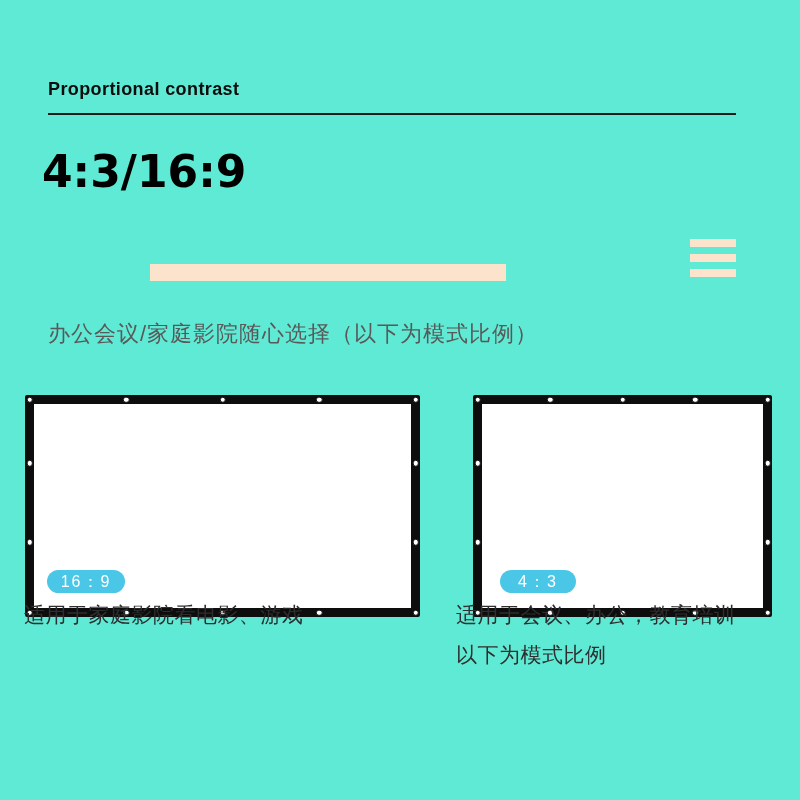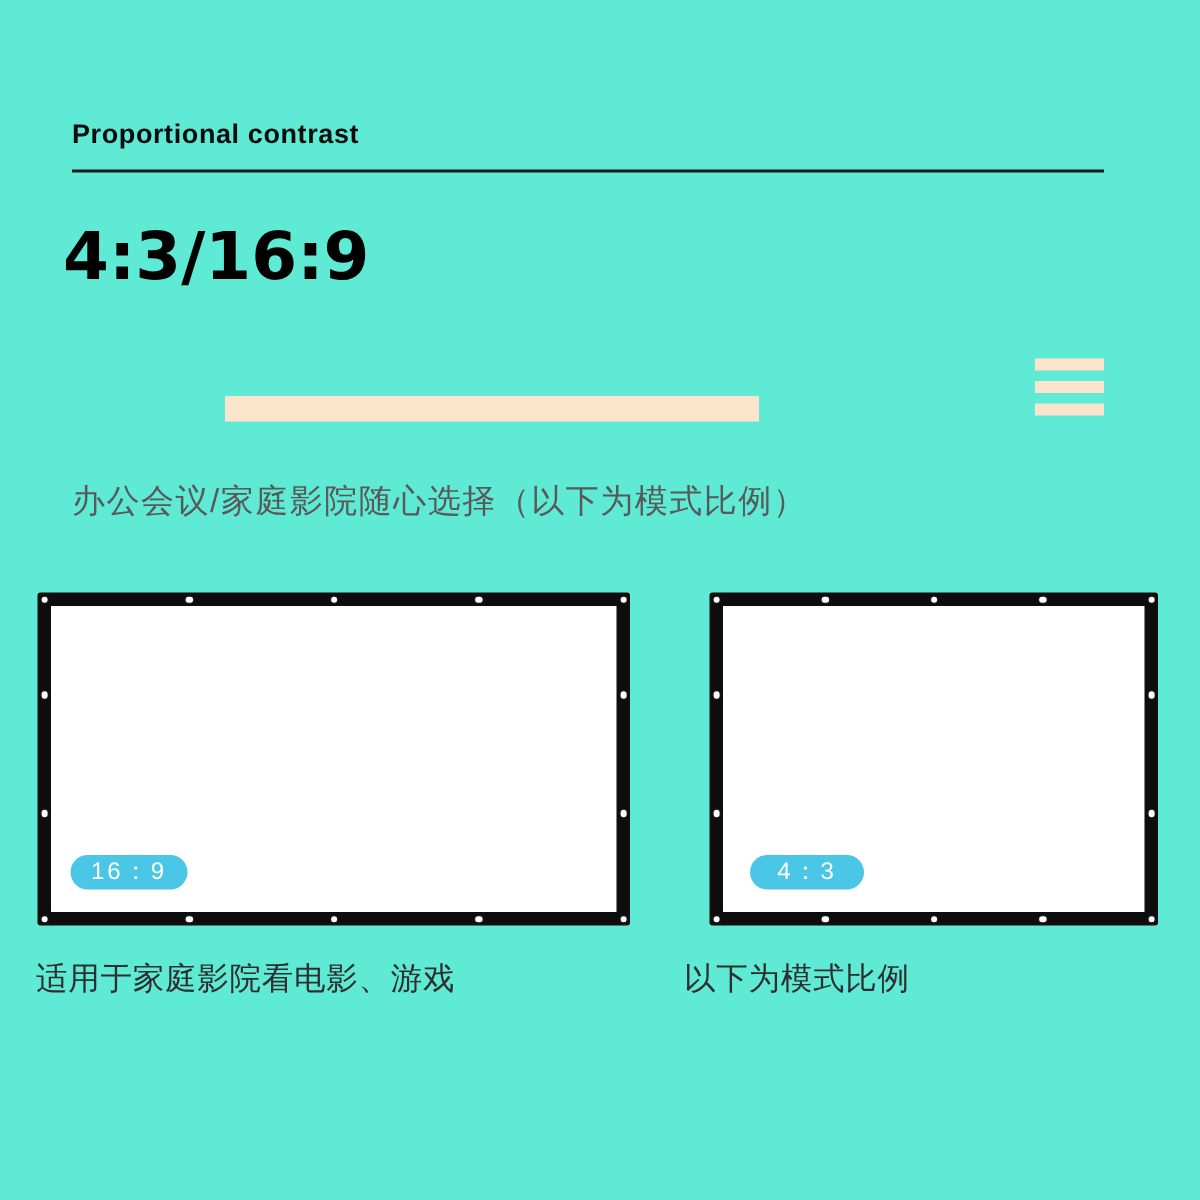--- a/index.html
+++ b/index.html
@@ -61,21 +61,21 @@
   .ratio-badge{
     position:absolute;top:166px;height:23px;
     background:var(--badge-cyan);border-radius:12px;
     color:#fff;font-size:16px;line-height:23px;text-align:center;
     letter-spacing:2px;
   }
   .badge-169{left:13px;width:78px;}
   .badge-43{left:18px;width:76px;}
 
   .caption{
-    position:absolute;top:633px;
+    position:absolute;top:595px;
     font-size:21px;color:var(--caption-dark);line-height:40px;letter-spacing:.5px;
   }
   .caption-left{left:24px;width:400px;}
   .caption-right{left:456px;width:330px;}
 </style>
 </head>
 <body>
 
 <div class="page">
 
@@ -127,16 +127,17 @@
       <div class="grommet" style="left: calc(100% + 4.5px); top: calc(30% - 1.8px);"></div>
       <div class="grommet" style="left: -4.5px; top: calc(67% + 1.53px);"></div>
       <div class="grommet" style="left: calc(100% + 4.5px); top: calc(67% + 1.53px);"></div>
     </div>
 
   <div class="caption caption-left">
     <div>适用于家庭影院看电影、游戏</div>
   </div>
 
   <div class="caption caption-right">
+    <div>适用于会议、办公，教育培训</div>
     <div>以下为模式比例</div>
   </div>
 
 </div>
 
 </body></html>

